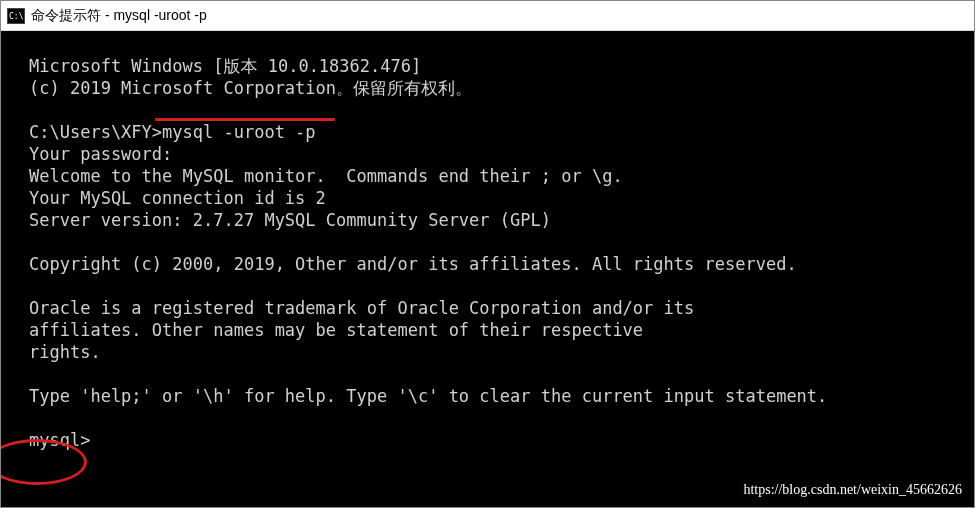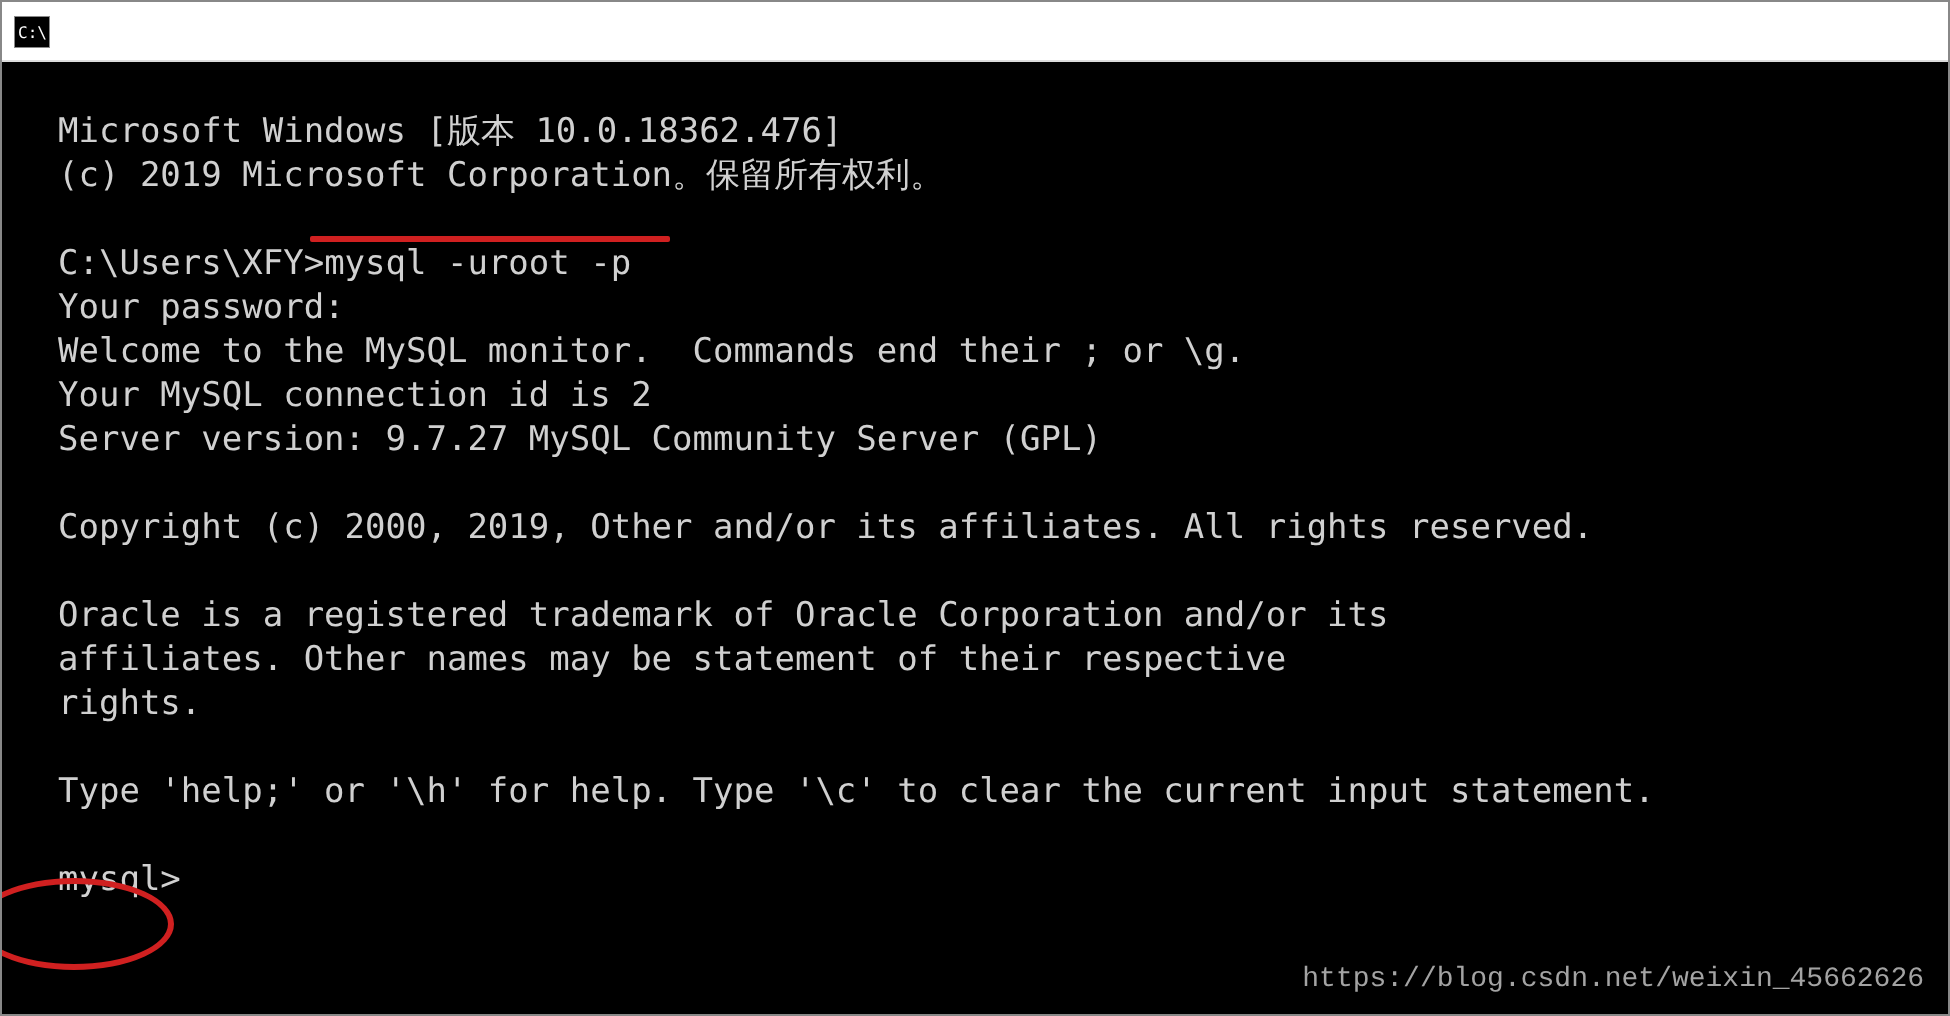--- a/index.html
+++ b/index.html
@@ -65,48 +65,49 @@
     .circle-red {
       position: absolute;
       border: 3px solid #d02020;
       border-radius: 50%;
       background: transparent;
     }
     .watermark {
       position: absolute;
       right: 12px;
       bottom: 6px;
-      color: #a3a3a3;
+      color: #ffffff;
       font-size: 14px;
-      font-family: Liberation Mono, monospace;
+      font-family: Liberation Serif, serif;
       padding-left: 12px;
     }
   </style>
 </head>
 <body>
 
 <div class="window">
   <div class="title-bar">
     <span class="title-icon">
       <svg width="18" height="16" viewBox="0 0 18 16">
         <rect x="0" y="0" width="18" height="16" fill="#000" stroke="#888" stroke-width="1"></rect>
         <text x="2" y="11" font-size="8" fill="#fff" font-family="monospace">C:\</text>
       </svg>
     </span>
+    <span>命令提示符 - mysql  -uroot -p</span>
   </div>
 
   <div class="terminal">
 <span class="line">Microsoft Windows [版本 10.0.18362.476]</span>
 <span class="line">(c) 2019 Microsoft Corporation。保留所有权利。</span>
 <span class="line"></span>
 <span class="line"><span>C:\Users\XFY&gt;</span><span>mysql -uroot -p</span></span>
 <span class="line">Your password:</span>
 <span class="line">Welcome to the MySQL monitor.  Commands end their ; or \g.</span>
 <span class="line">Your MySQL connection id is 2</span>
-<span class="line">Server version: 9.7.27 MySQL Community Server (GPL)</span>
+<span class="line">Server version: 2.7.27 MySQL Community Server (GPL)</span>
 <span class="line"></span>
 <span class="line">Copyright (c) 2000, 2019, Other and/or its affiliates. All rights reserved.</span>
 <span class="line"></span>
 <span class="line">Oracle is a registered trademark of Oracle Corporation and/or its</span>
 <span class="line">affiliates. Other names may be statement of their respective</span>
 <span class="line">rights.</span>
 <span class="line"></span>
 <span class="line">Type 'help;' or '\h' for help. Type '\c' to clear the current input statement.</span>
 <span class="line"></span>
 <span class="line">mysql&gt;</span>

